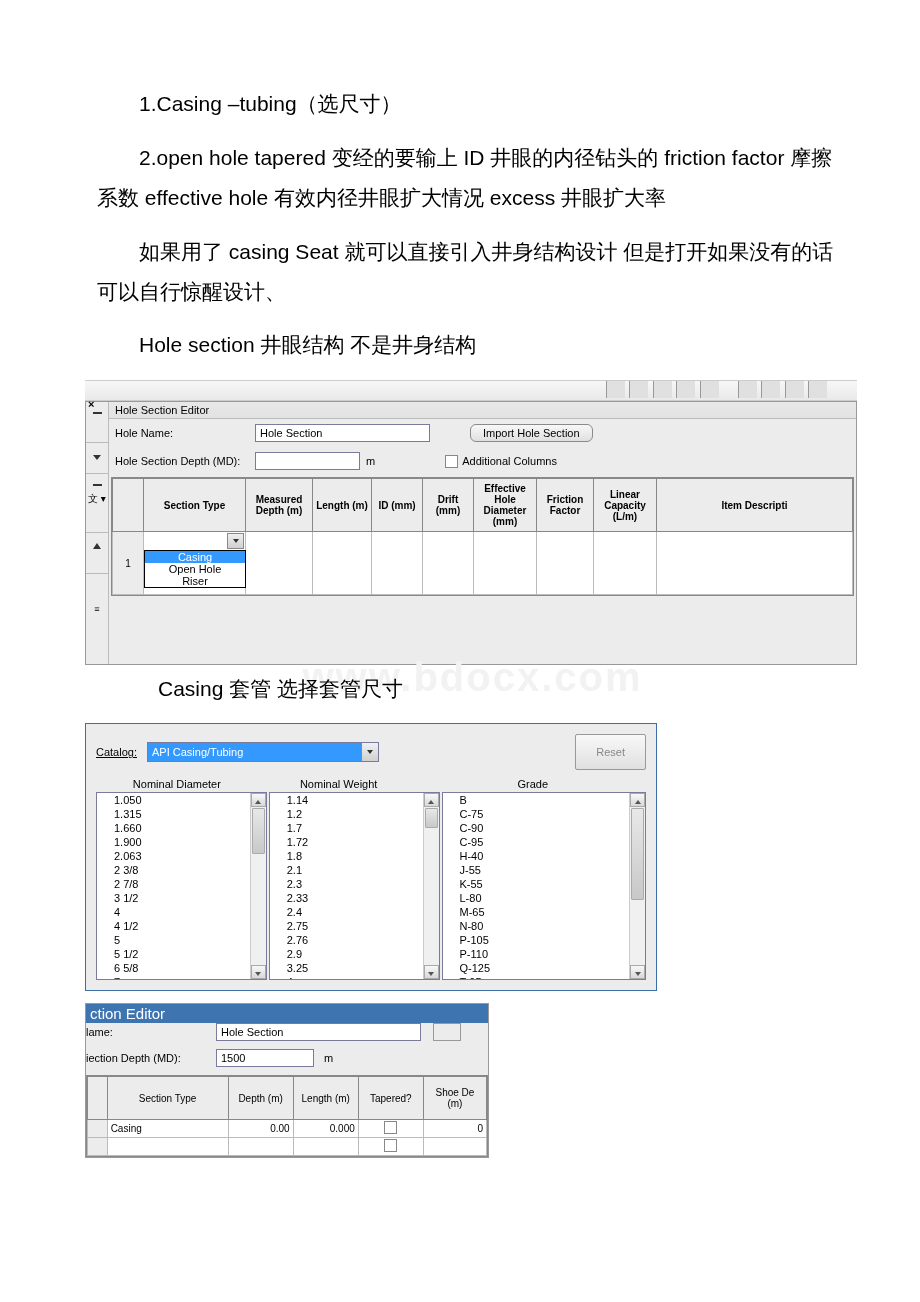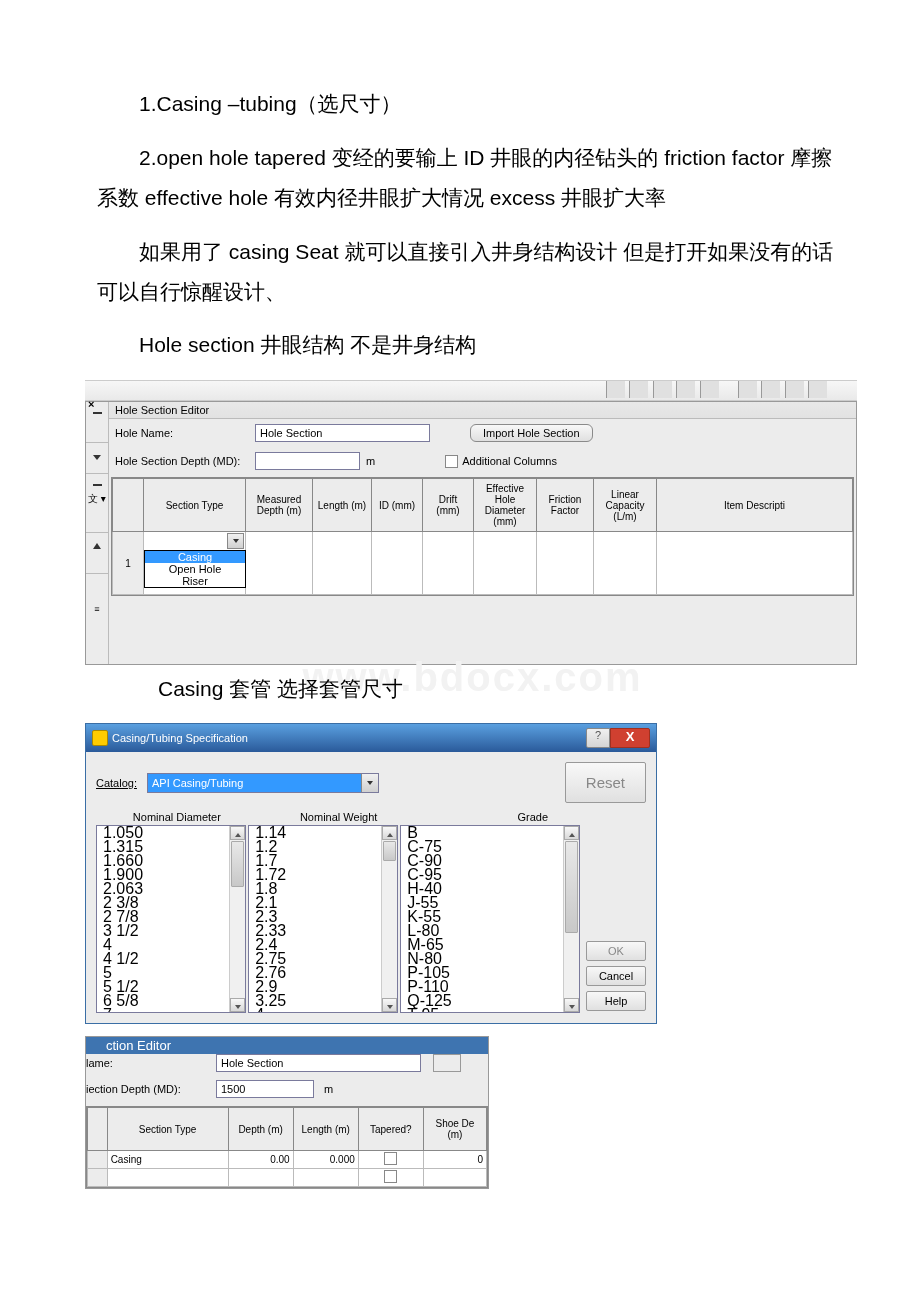--- a/index.html
+++ b/index.html
@@ -131,21 +131,21 @@
   .grid table {
     border-collapse: collapse;
     width: 100%;
     font-size: 10px;
   }
   .grid th {
     border: 1px solid #888;
     background: #ececec;
     padding: 4px 3px;
     text-align: center;
-    font-weight: normal;
+    font-weight: bold;
     height: 42px;
   }
   .grid td {
     border: 1px solid #bbb;
     padding: 2px;
     height: 15px;
     text-align: center;
   }
   .rownum { width: 24px; background:#ececec; }
   .sectype-cell {
@@ -288,21 +288,21 @@
     width: 16px;
     background: linear-gradient(#f0f0f0,#d0d0d0);
     border-left: 1px solid #888;
     text-align: center;
   }
   .btn-flat {
     border: 1px solid #999;
     background: linear-gradient(#f8f8f8,#e0e0e0);
     padding: 11px 20px;
     color: #888;
-    font-size: 15px;
+    font-size: 11px;
     border-radius: 2px;
   }
   .list-headers {
     display: flex;
     margin-bottom: 2px;
   }
   .list-headers div {
     flex: 1;
     text-align: center;
   }
@@ -313,23 +313,23 @@
   }
   .listbox {
     border: 1px solid #7a7a9c;
     background: #fff;
     height: 186px;
     overflow: hidden;
     position: relative;
     flex: 1;
   }
   .listbox-content {
-    padding: 0 6px;
+    padding: 0 17px;
     line-height: 14px;
-    font-size: 16px;
+    font-size: 11px;
   }
   .list-sb {
     position: absolute;
     right: 0; top: 0; bottom: 0;
     width: 15px;
     background: #f0f0f0;
     border-left: 1px solid #ccc;
   }
   .sb-arr-up, .sb-arr-dn {
     height: 14px;
@@ -380,22 +380,22 @@
   .scr3 {
     width: 402px;
     margin-top: 12px;
     border: 1px solid #999;
     font-family: Tahoma, Arial, sans-serif;
     font-size: 11px;
   }
   .scr3-title {
     background: #3e74b0;
     color: #fff;
-    padding: 1px 20px;
-    font-size: 13px;
+    padding: 1px 4px;
+    font-size: 15px;
   }
   .scr3-body {
     background: #ececec;
   }
   .scr3-row {
     display: flex;
     align-items: center;
     margin-bottom: 8px;
   }
   .scr3-label { width: 130px; }
@@ -520,30 +520,20 @@
       </div>
     </div>
   </div>
 
   <div class="watermark">
     <span>www.bdocx.com</span>
     <div class="over">Casing 套管 选择套管尺寸</div>
   </div>
 
   <div class="dlg">
-    <div class="dlg-title">
-      <div class="dlg-title-left">
-        <span class="dlg-icon"></span>
-        <span>Casing/Tubing Specification</span>
-      </div>
-      <div class="dlg-btns">
-        <div class="dlg-btn-q">?</div>
-        <div class="dlg-btn-x">X</div>
-      </div>
-    </div>
     <div class="dlg-body">
       <div class="dlg-row1">
         <span style="text-decoration:underline">Catalog:</span>
         <div class="combo">
           <input value="API Casing/Tubing" style="">
           <div class="cb-arrow"><span class="sectype-dd-arrow" style="margin-top:7px"></span></div>
         </div>
         <span style="flex:1"></span>
         <button class="btn-flat">Reset</button>
       </div>
@@ -614,25 +604,20 @@
             <div>P-105</div>
             <div>P-110</div>
             <div>Q-125</div>
             <div>T-95</div>
           </div>
           <div class="list-sb">
             <div class="sb-arr-up"></div>
             <div class="sb-thumb" style="top:15px;height:90px"></div>
             <div class="sb-arr-dn"></div>
           </div>
-        </div>
-        <div class="side-btns">
-          <button class="ok-btn">OK</button>
-          <button>Cancel</button>
-          <button>Help</button>
         </div>
       </div>
     </div>
   </div>
 
   <div class="scr3">
     <div class="scr3-title">ction Editor</div>
     <div class="scr3-body">
       <div class="scr3-row">
         <span class="scr3-label">lame:</span>

